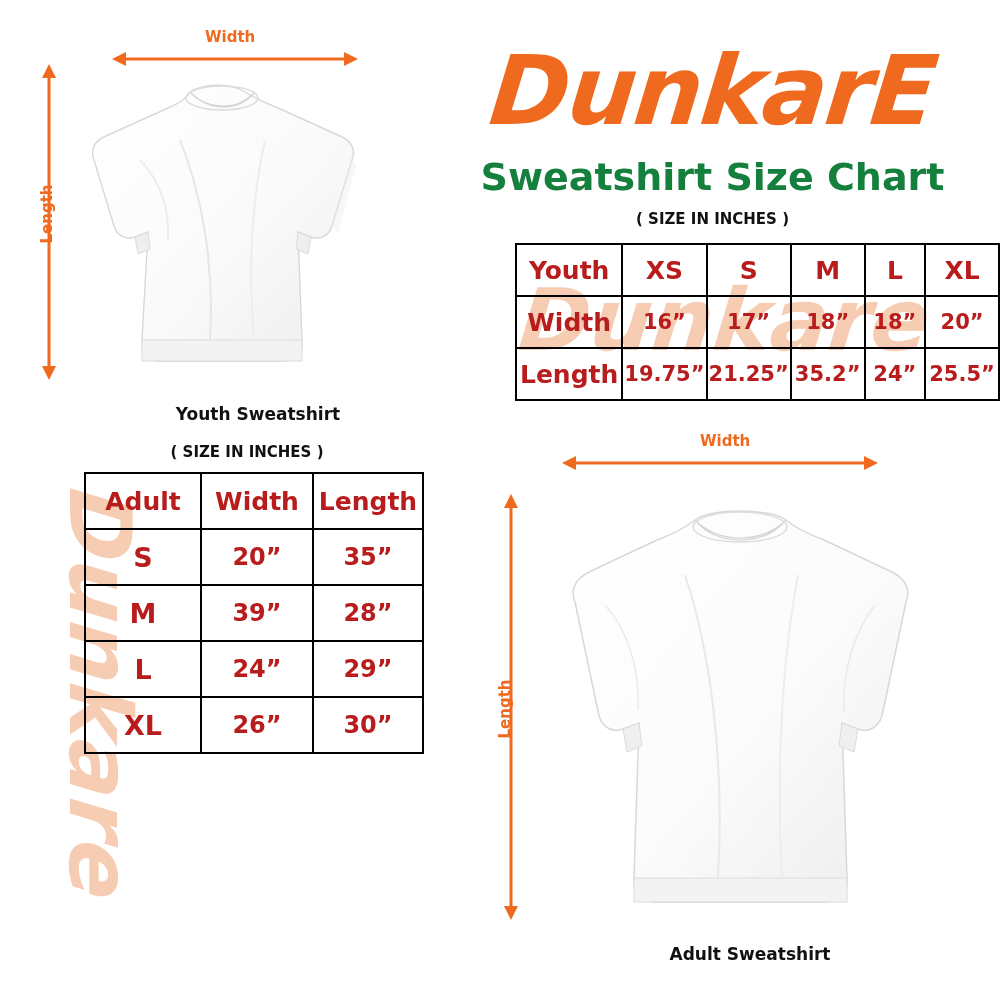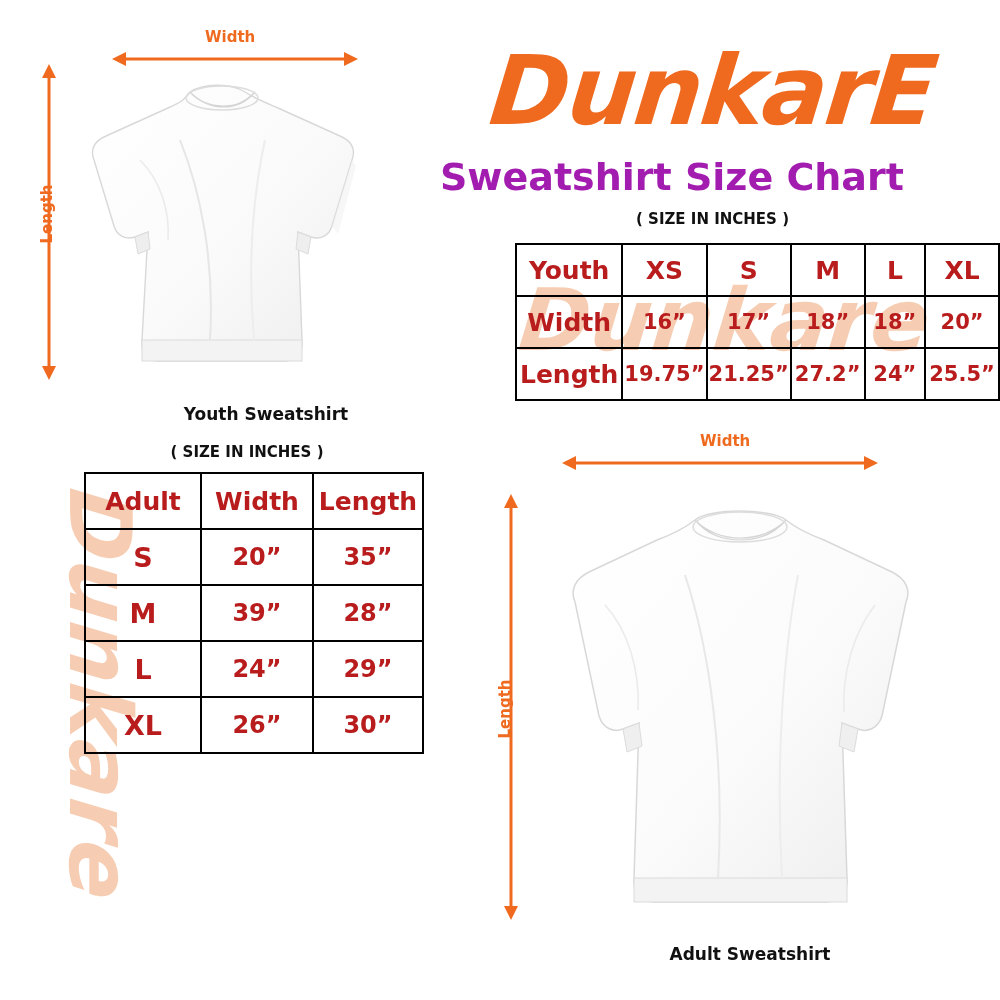--- a/index.html
+++ b/index.html
@@ -39,23 +39,24 @@
     color: #ef6a1f;
     letter-spacing: -2px;
     line-height: 1;
     transform: skewX(-6deg);
   }
   .brand-title {
     position: absolute;
     left: 440px;
     top: 155px;
     width: 545px;
+    text-align: center;
     font-size: 38px;
     font-weight: bold;
-    color: #a21caf;
+    color: #15803d;
     font-family: "DejaVu Sans", sans-serif;
   }
   .units-top {
     position: absolute;
     left: 440px;
     top: 210px;
     width: 545px;
     text-align: center;
     font-size: 15px;
     font-weight: bold;
@@ -146,21 +147,21 @@
 
   
   .caption {
     position: absolute;
     font-size: 17px;
     font-weight: bold;
     font-family: "DejaVu Sans", sans-serif;
     color: #111;
     text-align: center;
   }
-  #youth-caption { left: 76px; top: 404px; width: 380px; }
+  #youth-caption { left: 68px; top: 404px; width: 380px; }
   #adult-caption { left: 560px; top: 944px; width: 380px; }
 
   
   .arrow-label {
     position: absolute;
     color: #ef6a1f;
     font-size: 15px;
     font-weight: bold;
     font-family: "DejaVu Sans", sans-serif;
   }
@@ -254,21 +255,21 @@
         <td class="vcol small">16”</td>
         <td class="vcol small">17”</td>
         <td class="vcol small">18”</td>
         <td class="vcol small">18”</td>
         <td class="vcol small">20”</td>
       </tr>
       <tr>
         <td class="hcol">Length</td>
         <td class="vcol small">19.75”</td>
         <td class="vcol small">21.25”</td>
-        <td class="vcol small">27.2”</td>
+        <td class="vcol small">35.2”</td>
         <td class="vcol small">24”</td>
         <td class="vcol small">25.5”</td>
       </tr>
     </tbody>
   </table>
 
   <div class="units-mid">( SIZE IN INCHES )</div>
   <table id="adult-table">
     <tbody>
       <tr>

